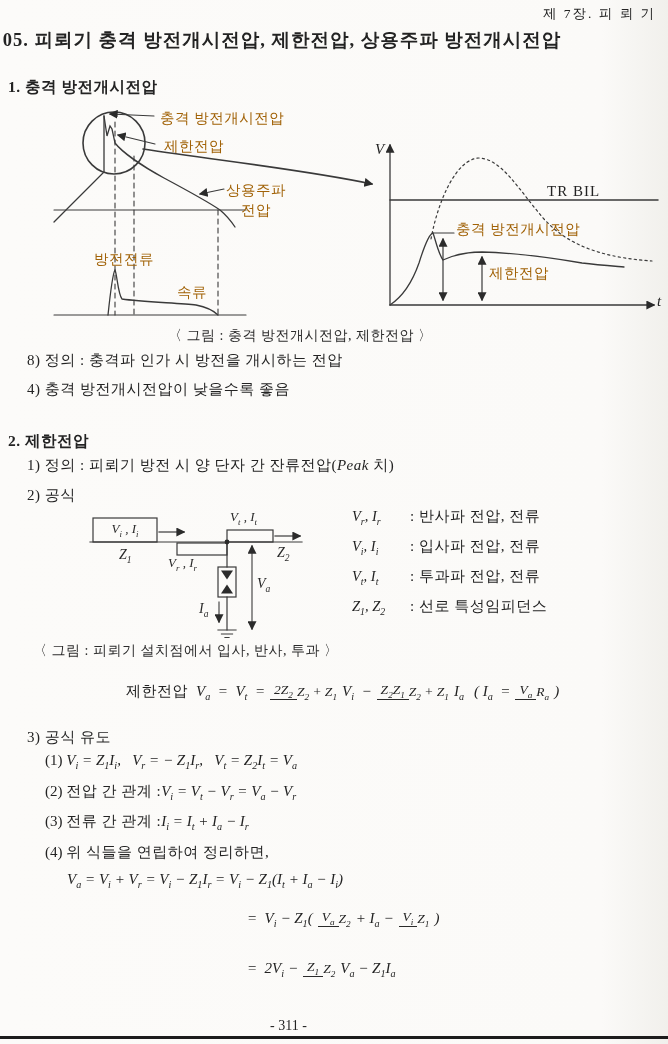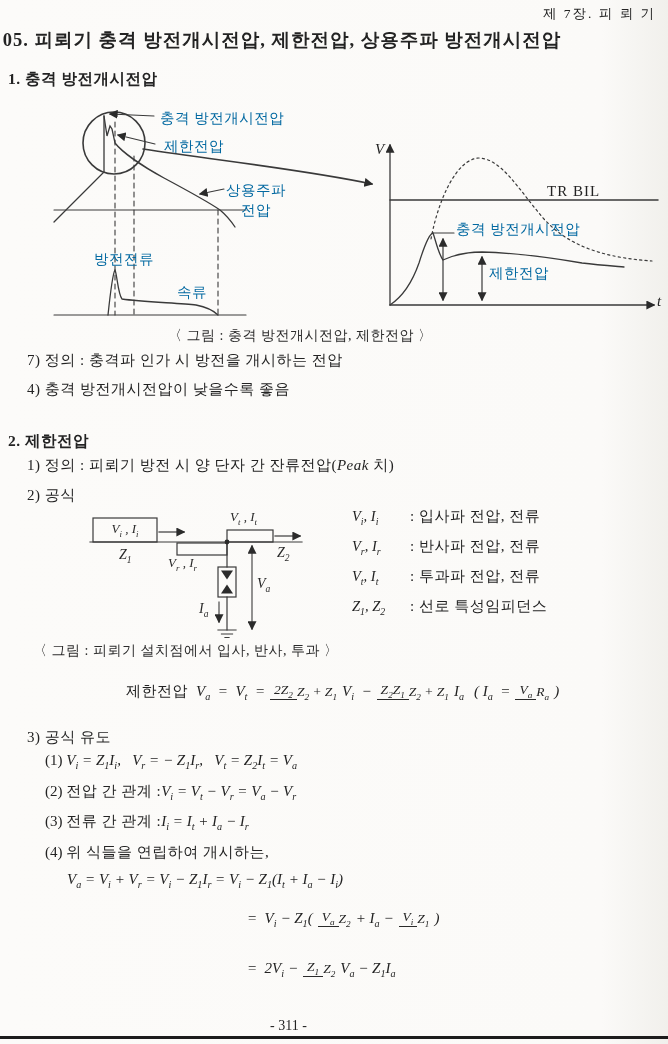--- a/index.html
+++ b/index.html
@@ -14,40 +14,40 @@
   .bold{font-weight:bold;}
   .math{font-style:italic;white-space:pre;font-family:"Liberation Serif","DejaVu Serif",serif;}
   sub{font-size:68%;line-height:0;}
   .feq{display:flex;align-items:center;font-size:15px;}
   .frac{display:inline-flex;flex-direction:row;align-items:center;margin:0 5px;font-size:13.5px;}
   .fnum{border-bottom:1.2px solid #2a2a2a;padding:0 4px 1px;line-height:1.15;}
   .fden{padding-top:1px;line-height:1.15;}
   .legend-row{display:flex;align-items:baseline;height:30px;font-size:15px;}
   .legend-sym{width:58px;font-size:14.5px;}
   .cap{font-size:14px;letter-spacing:.5px;color:#2c2c2c;}
-  .diaglabel{font-size:14.5px;letter-spacing:.5px;color:#0369a1;white-space:nowrap;}
+  .diaglabel{font-size:14.5px;letter-spacing:.5px;color:#a16207;white-space:nowrap;}
   .circlabel{font-size:13px;color:#2a2a2a;white-space:nowrap;}
   .bottom-rule{position:absolute;left:0;top:1036px;width:668px;height:3px;background:#1c1c1c;}
   svg{overflow:visible;}
 </style>
 </head>
 <body>
 
 <svg width="0" height="0" style="position:absolute">
   <defs>
     <marker id="arw" viewBox="0 0 10 10" refX="8.5" refY="5" markerWidth="9" markerHeight="9" orient="auto-start-reverse" markerUnits="userSpaceOnUse">
       <path d="M0,0 L10,5 L0,10 Z" fill="#2b2b2b"></path>
     </marker>
   </defs>
 </svg>
 
 <div class="abs ko" style="top:5px;right:12px;font-size:13.5px;letter-spacing:2px;">제 7장. 피 뢰 기</div>
 <div class="abs ko bold" style="top:27px;left:0;width:564px;text-align:center;font-size:18.5px;letter-spacing:1px;">05. 피뢰기 충격 방전개시전압, 제한전압, 상용주파 방전개시전압</div>
 
-<div class="abs ko bold" style="top:69px;left:8px;font-size:15.5px;">1. 충격 방전개시전압</div>
+<div class="abs ko bold" style="top:77px;left:8px;font-size:15.5px;">1. 충격 방전개시전압</div>
 
 <svg class="abs" style="left:52px;top:98px" width="340" height="228">
   <g stroke="#3a3a3a" fill="none" stroke-width="1.3" stroke-linecap="round">
     <circle cx="62" cy="45" r="31" stroke-width="1.6"></circle>
     <path d="M2,124 L52,74 L52,18"></path>
     <path d="M52,18 L55,38 L58,28 L60,31 L63,45 C70,54 90,68 112,80 C140,95 158,105 168,112 C174,117 179,123 183,129"></path>
     <path d="M2,112 L194,112" stroke-width="1.1"></path>
     <path d="M2,217 L194,217" stroke-width="1.1"></path>
     <g stroke-dasharray="5,4" stroke-width="1.1">
       <path d="M63,24 L63,217"></path>
@@ -80,21 +80,21 @@
     <path d="M110,124 L110,167" stroke-width="1.2" marker-start="url(#arw)" marker-end="url(#arw)"></path>
   </g>
 </svg>
 <span class="abs math" style="left:375px;top:141px;font-size:15px">V</span>
 <span class="abs math" style="left:657px;top:293px;font-size:15px">t</span>
 <span class="abs" style="left:547px;top:183px;font-size:15px;letter-spacing:1px">TR BIL</span>
 <span class="abs diaglabel" style="left:456px;top:220px">충격 방전개시전압</span>
 <span class="abs diaglabel" style="left:489px;top:264px">제한전압</span>
 
 <div class="abs cap" style="left:168px;top:327px">〈 그림 : 충격 방전개시전압, 제한전압 〉</div>
-<div class="abs ko" style="left:27px;top:351px;font-size:15px">7) 정의 : 충격파 인가 시 방전을 개시하는 전압</div>
+<div class="abs ko" style="left:27px;top:351px;font-size:15px">8) 정의 : 충격파 인가 시 방전을 개시하는 전압</div>
 <div class="abs ko" style="left:27px;top:380px;font-size:15px">4) 충격 방전개시전압이 낮을수록 좋음</div>
 
 <div class="abs ko bold" style="top:431px;left:8px;font-size:15.5px;">2. 제한전압</div>
 <div class="abs ko" style="left:27px;top:456px;font-size:15px"><span>1) 정의 : 피뢰기 방전 시 양 단자 간 잔류전압(</span><i>Peak</i><span> 치)</span></div>
 <div class="abs ko" style="left:27px;top:486px;font-size:15px">2) 공식</div>
 
 <svg class="abs" style="left:80px;top:503px" width="240" height="140">
   <g stroke="#3a3a3a" fill="none" stroke-width="1.2" stroke-linecap="square">
     <path d="M10,39 L222,39"></path>
     <rect x="13" y="15" width="64" height="24"></rect>
@@ -117,26 +117,26 @@
 <span class="abs circlabel math" style="left:93px;top:521px;width:64px;text-align:center">V<sub>i</sub> , I<sub>i</sub></span>
 <span class="abs circlabel math" style="left:119px;top:547px;font-size:14px">Z<sub>1</sub></span>
 <span class="abs circlabel math" style="left:168px;top:555px">V<sub>r</sub> , I<sub>r</sub></span>
 <span class="abs circlabel math" style="left:230px;top:509px">V<sub>t</sub> , I<sub>t</sub></span>
 <span class="abs circlabel math" style="left:277px;top:545px;font-size:14px">Z<sub>2</sub></span>
 <span class="abs circlabel math" style="left:257px;top:576px;font-size:14px">V<sub>a</sub></span>
 <span class="abs circlabel math" style="left:199px;top:601px;font-size:14px">I<sub>a</sub></span>
 
 <div class="abs" style="left:352px;top:507px">
   <div class="legend-row">
+      <span class="legend-sym math">V<sub>r</sub>, I<sub>r</sub></span>
+      <span class="ko">: 반사파 전압, 전류</span>
+    </div>
+  <div class="legend-row">
       <span class="legend-sym math">V<sub>i</sub>, I<sub>i</sub></span>
       <span class="ko">: 입사파 전압, 전류</span>
-    </div>
-  <div class="legend-row">
-      <span class="legend-sym math">V<sub>r</sub>, I<sub>r</sub></span>
-      <span class="ko">: 반사파 전압, 전류</span>
     </div>
   <div class="legend-row">
       <span class="legend-sym math">V<sub>t</sub>, I<sub>t</sub></span>
       <span class="ko">: 투과파 전압, 전류</span>
     </div>
   <div class="legend-row">
       <span class="legend-sym math">Z<sub>1</sub>, Z<sub>2</sub></span>
       <span class="ko">: 선로 특성임피던스</span>
     </div>
 </div>
@@ -175,21 +175,21 @@
   <span class="ko">전압 간 관계 : </span>
   <span class="math">V<sub>i</sub> = V<sub>t</sub> − V<sub>r</sub> = V<sub>a</sub> − V<sub>r</sub></span>
 </div>
 <div class="abs feq" style="left:45px;top:812px">
   <span>(3)</span>&nbsp;
   <span class="ko">전류 간 관계 : </span>
   <span class="math">I<sub>i</sub> = I<sub>t</sub> + I<sub>a</sub> − I<sub>r</sub></span>
 </div>
 <div class="abs feq" style="left:45px;top:843px">
   <span>(4)</span>&nbsp;
-  <span class="ko">위 식들을 연립하여 개시하는,</span>
+  <span class="ko">위 식들을 연립하여 정리하면,</span>
 </div>
 
 <div class="abs math" style="left:67px;top:871px;font-size:15px">V<sub>a</sub> = V<sub>i</sub> + V<sub>r</sub> = V<sub>i</sub> − Z<sub>1</sub>I<sub>r</sub> = V<sub>i</sub> − Z<sub>1</sub>(I<sub>t</sub> + I<sub>a</sub> − I<sub>i</sub>)</div>
 
 <div class="abs feq" style="left:247px;top:896px;height:44px">
   <span class="math">=  V<sub>i</sub> − Z<sub>1</sub>(</span>
   <span class="frac">
       <span class="fnum math">V<sub>a</sub></span>
       <span class="fden math">Z<sub>2</sub></span>
     </span>

